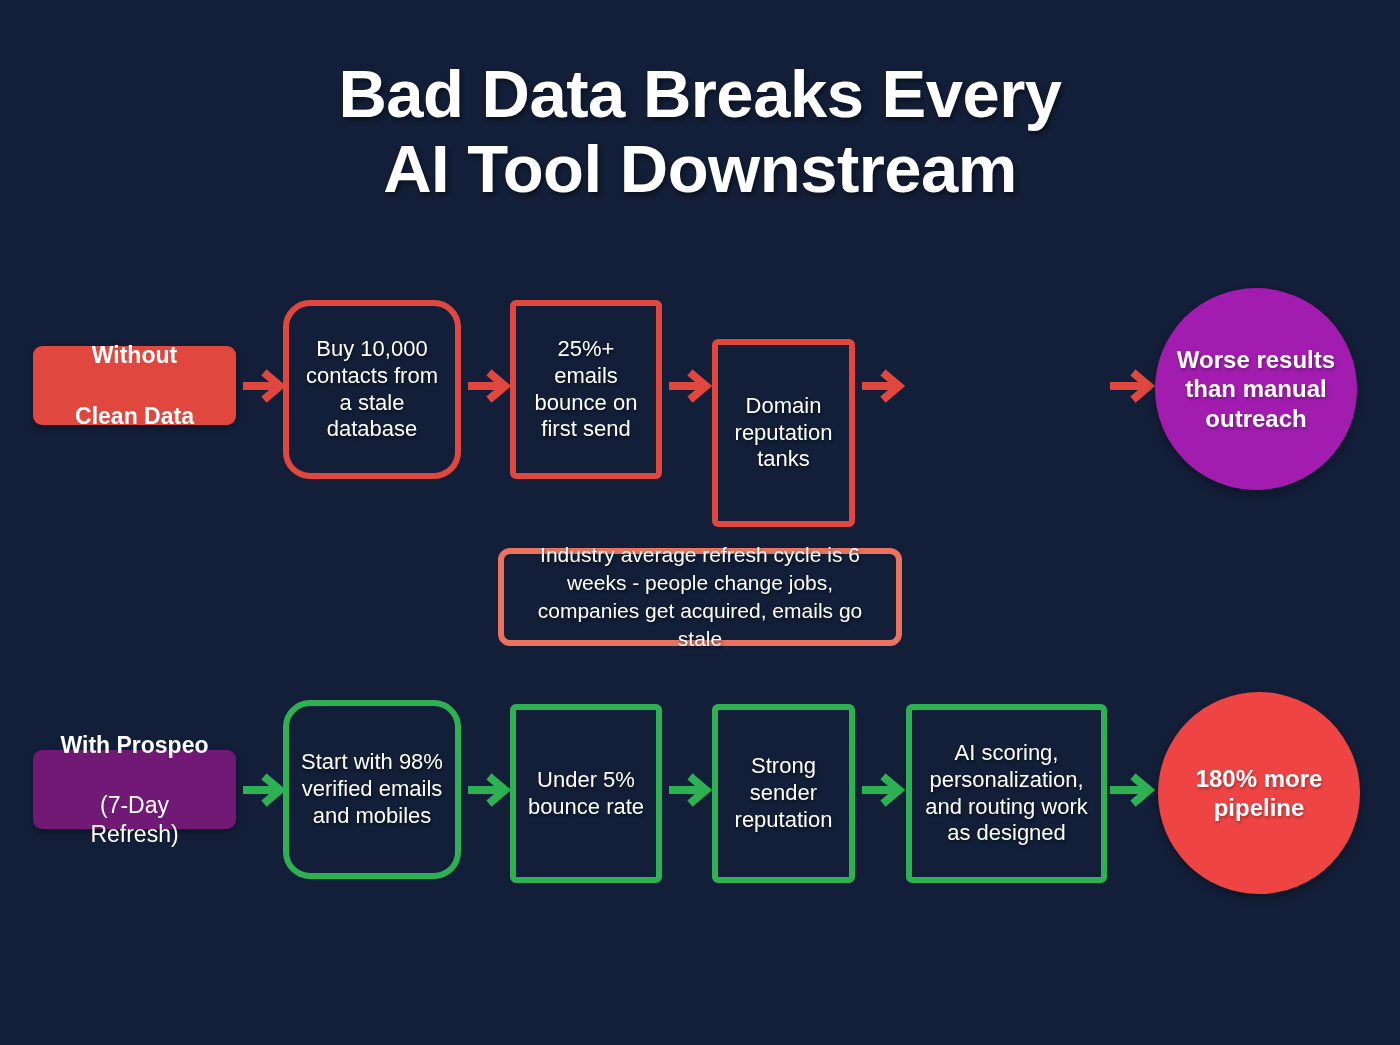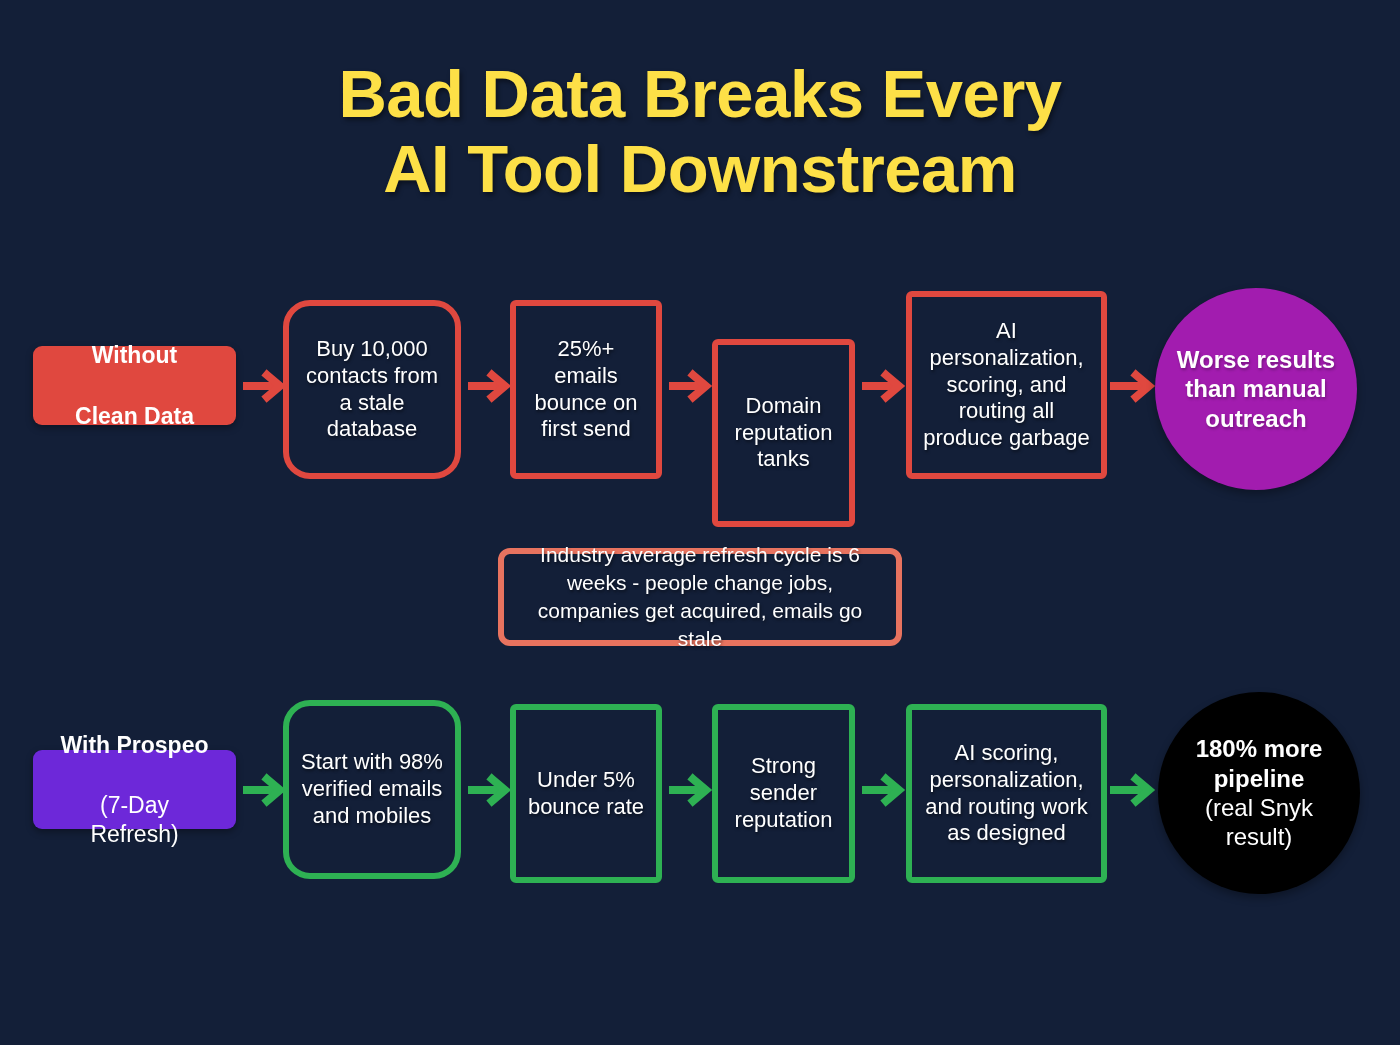--- a/index.html
+++ b/index.html
@@ -28,21 +28,21 @@
   .title {
     position: absolute;
     left: 0;
     top: 56px;
     width: 1400px;
     text-align: center;
     font-size: 67px;
     font-weight: bold;
     line-height: 1.12;
     letter-spacing: -0.5px;
-    color: #fde047;
+    color: #ffffff;
     text-shadow: 2px 3px 5px rgba(0,0,0,0.45);
   }
   .title-line { display: block; }
 
   
   .node {
     position: absolute;
     display: flex;
     align-items: center;
     justify-content: center;
@@ -54,21 +54,21 @@
   .pill {
     border-radius: 9px;
     font-size: 23px;
     font-weight: bold;
     box-shadow: 0 3px 7px rgba(0,0,0,0.35);
     flex-direction: column;
     padding: 0 24px;
     gap: 32px;
   }
   .pill.red   { background: #e0483f; }
-  .pill.green { background: #6d28d9; }
+  .pill.green { background: #701a75; }
   .pill .sub {
     font-weight: normal;
     font-size: 23px;
   }
 
   
   .step {
     background: transparent;
     font-size: 22px;
     font-weight: normal;
@@ -84,21 +84,21 @@
   .circle {
     border-radius: 50%;
     font-size: 24px;
     font-weight: bold;
     flex-direction: column;
     padding: 0 14px;
     box-shadow: 0 4px 9px rgba(0,0,0,0.32);
     text-shadow: 1px 2px 3px rgba(0,0,0,0.28);
   }
   .circle.red   { background: #a21caf; }
-  .circle.green { background: #000000; }
+  .circle.green { background: #ef4444; }
   .circle .sub  { font-weight: normal; }
 
   
   .callout {
     position: absolute;
     border: 6px solid #e8735f;
     border-radius: 12px;
     background: transparent;
     display: flex;
     align-items: center;
@@ -162,23 +162,20 @@
     <span>Domain reputation tanks</span>
   </div>
 
   <div class="arrow" style="left:862px; top:370px;">
     <svg width="44" height="32" viewBox="0 0 44 32">
       <path d="M0 16 H31" stroke="#e0483f" stroke-width="8" fill="none"></path>
       <path d="M24 5 L37 16 L24 27" stroke="#e0483f" stroke-width="8" fill="none" stroke-linecap="square" stroke-linejoin="miter"></path>
     </svg>
   </div>
 
-  <div class="node step red r-sm" style="left:906px; top:291px; width:201px; height:188px;">
-    <span>AI personalization, scoring, and routing all produce garbage</span>
-  </div>
 
   <div class="arrow" style="left:1110px; top:370px;">
     <svg width="46" height="32" viewBox="0 0 46 32">
       <path d="M0 16 H33" stroke="#e0483f" stroke-width="8" fill="none"></path>
       <path d="M26 5 L39 16 L26 27" stroke="#e0483f" stroke-width="8" fill="none" stroke-linecap="square" stroke-linejoin="miter"></path>
     </svg>
   </div>
 
   <div class="node circle red" style="left:1155px; top:288px; width:202px; height:202px;">
     <span>Worse results than manual outreach</span>
@@ -239,16 +236,15 @@
 
   <div class="arrow" style="left:1110px; top:774px;">
     <svg width="46" height="32" viewBox="0 0 46 32">
       <path d="M0 16 H33" stroke="#2eb153" stroke-width="8" fill="none"></path>
       <path d="M26 5 L39 16 L26 27" stroke="#2eb153" stroke-width="8" fill="none" stroke-linecap="square" stroke-linejoin="miter"></path>
     </svg>
   </div>
 
   <div class="node circle green" style="left:1158px; top:692px; width:202px; height:202px;">
     <span>180% more pipeline</span>
-    <span class="sub">(real Snyk result)</span>
   </div>
 
 </div>
 
 </body></html>

